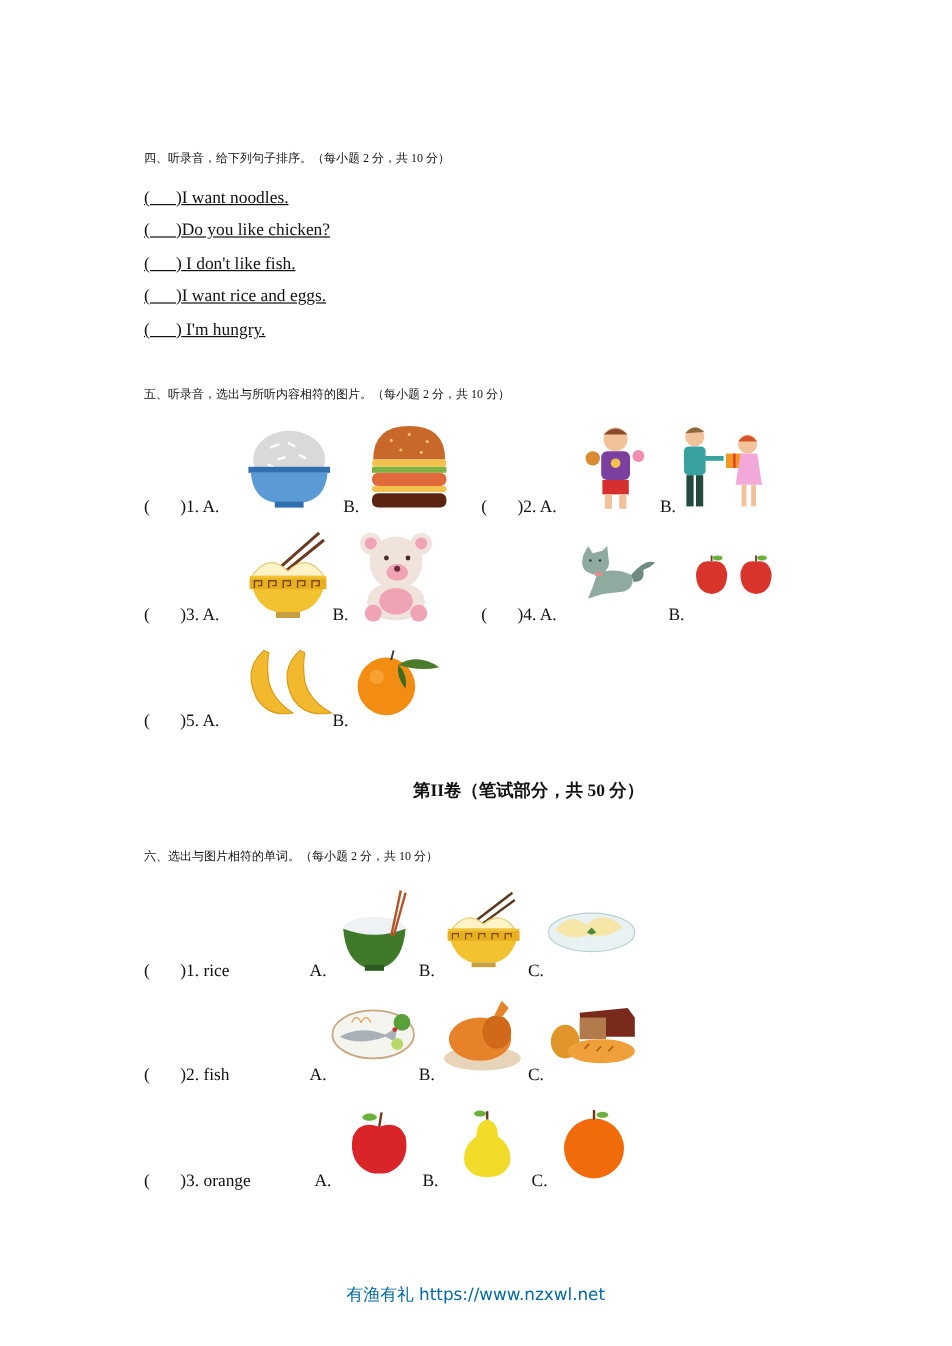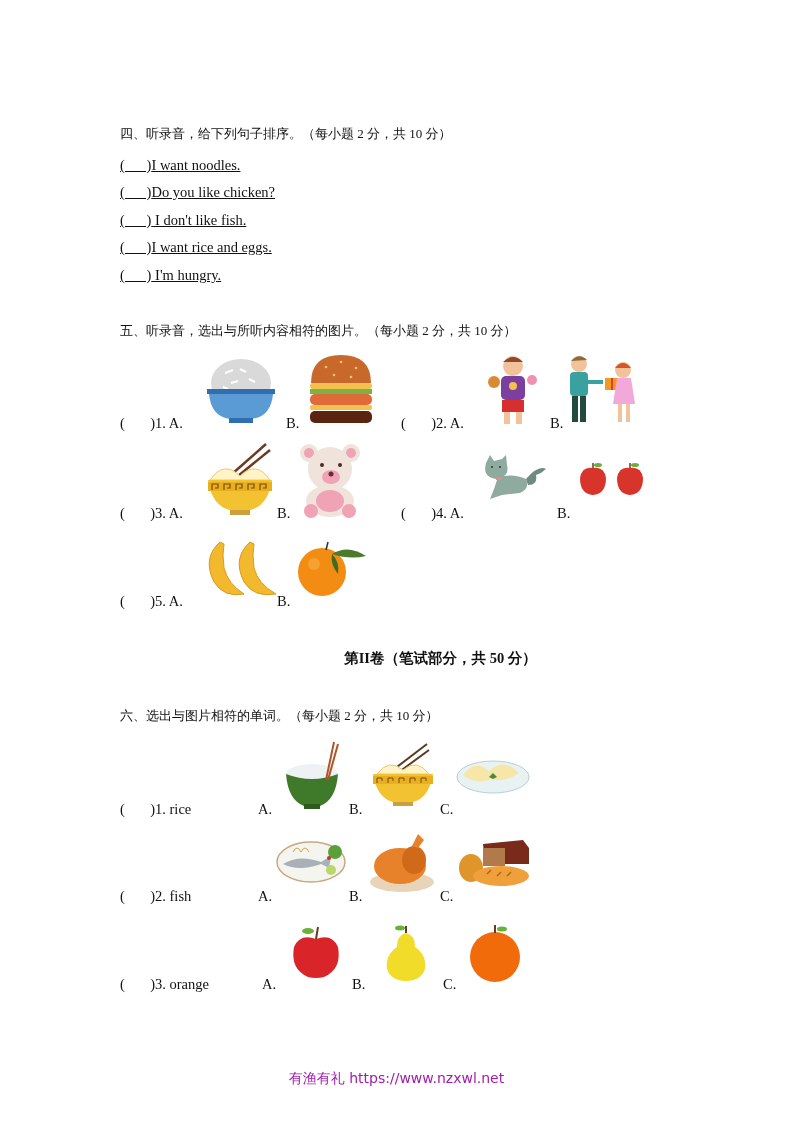--- a/index.html
+++ b/index.html
@@ -1,22 +1,22 @@
 <!DOCTYPE html>
 <html><head>
 <meta charset="utf-8">
 <style>
   html,body{margin:0;padding:0;background:#fff;}
   body{width:793px;height:1122px;position:relative;overflow:hidden;
        font-family:"Liberation Serif","DejaVu Serif",serif;color:#111;font-size:14.5px;}
   .line{position:absolute;left:120px;white-space:pre;text-decoration:underline;}
-  .heading{position:absolute;left:120px;white-space:pre;font-size:13px;}
+  .heading{position:absolute;left:120px;white-space:pre;font-size:10px;}
   .title-bold{position:absolute;left:0;width:793px;text-align:center;font-weight:bold;font-size:14.5px;padding-left:44px;}
   .footer{position:absolute;left:0;width:793px;top:1070px;text-align:center;
-          font-family:"DejaVu Sans","Liberation Sans",sans-serif;font-size:14px;color:#a21caf;}
+          font-family:"DejaVu Sans","Liberation Sans",sans-serif;font-size:14px;color:#0369a1;}
   .pic{position:absolute;}
   .lbl{position:absolute;white-space:pre;}
 </style>
 </head>
 <body>
 
 <div class="heading" style="top:125px;">四、听录音，给下列句子排序。（每小题 2 分，共 10 分）</div>
 <div class="line" style="top:157px;"><span>(      )</span><span>I want noodles.</span></div>
 <div class="line" style="top:184px;"><span>(      )</span><span>Do you like chicken?</span></div>
 <div class="line" style="top:212px;"><span>(      )</span><span> I don't like fish.</span></div>

